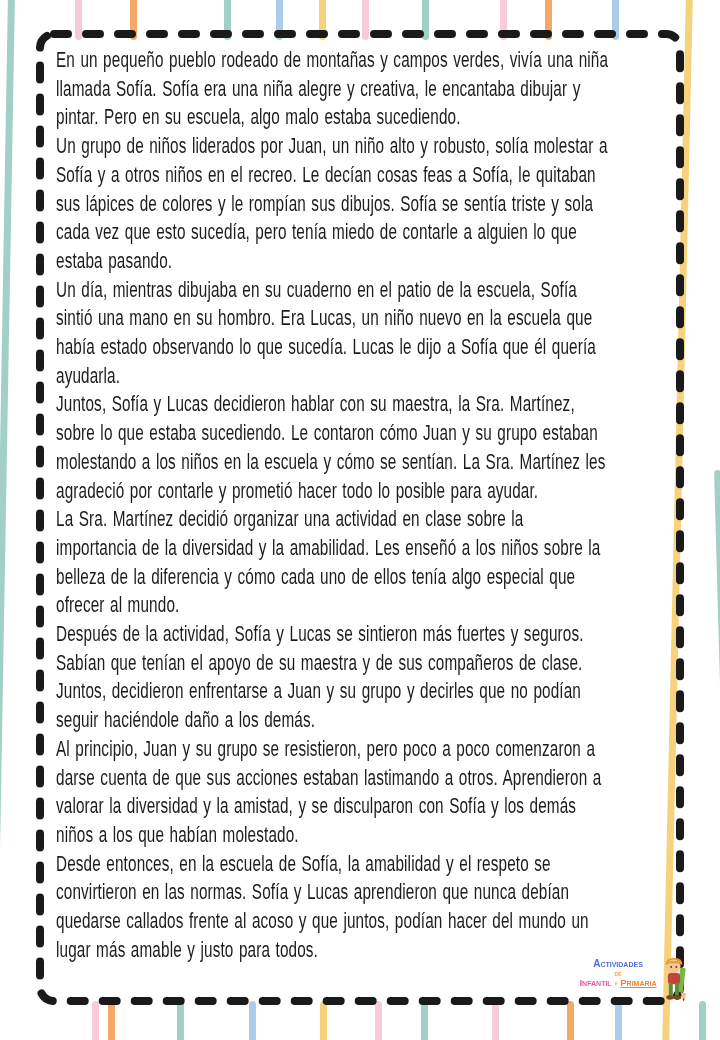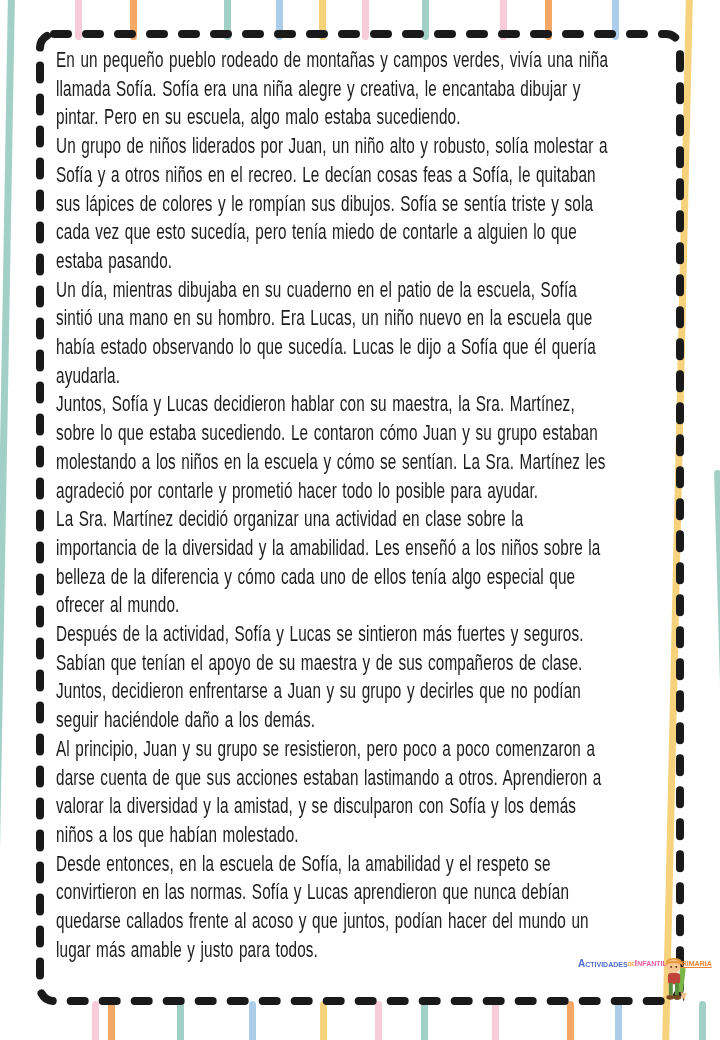--- a/index.html
+++ b/index.html
@@ -22,21 +22,21 @@
     font-size:22px;line-height:28.7px;color:#1c1c1c;
     letter-spacing:0.2px;word-spacing:1.5px;
   }
   .story p{margin:0;white-space:pre-line;}
   
   .logo{
     position:absolute;left:578px;top:958px;width:112px;height:50px;z-index:4;
     display:flex;align-items:flex-start;
   }
   .logo-text{
-    width:80px;display:flex;flex-direction:row;align-items:center;
+    width:80px;display:flex;flex-direction:column;align-items:center;
     font-weight:bold;line-height:1.15;
     font-variant:small-caps;
   }
   .logo-line1{font-size:10px;}
   .logo-line2{font-size:7px;}
   .logo-line3{font-size:9.5px;white-space:nowrap;}
   .logo-y{font-size:7px;}
   .logo-mascot{width:30px;height:48px;margin-left:1px;margin-top:-2px;}
 </style>
 </head>

